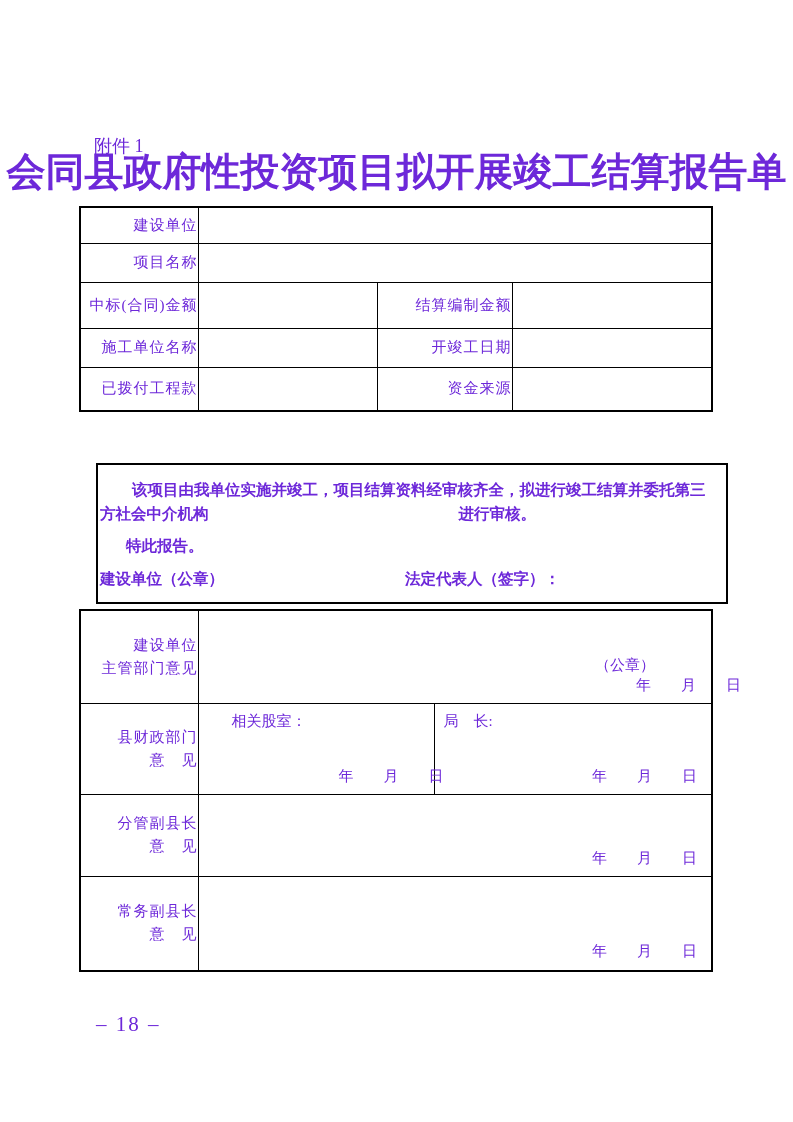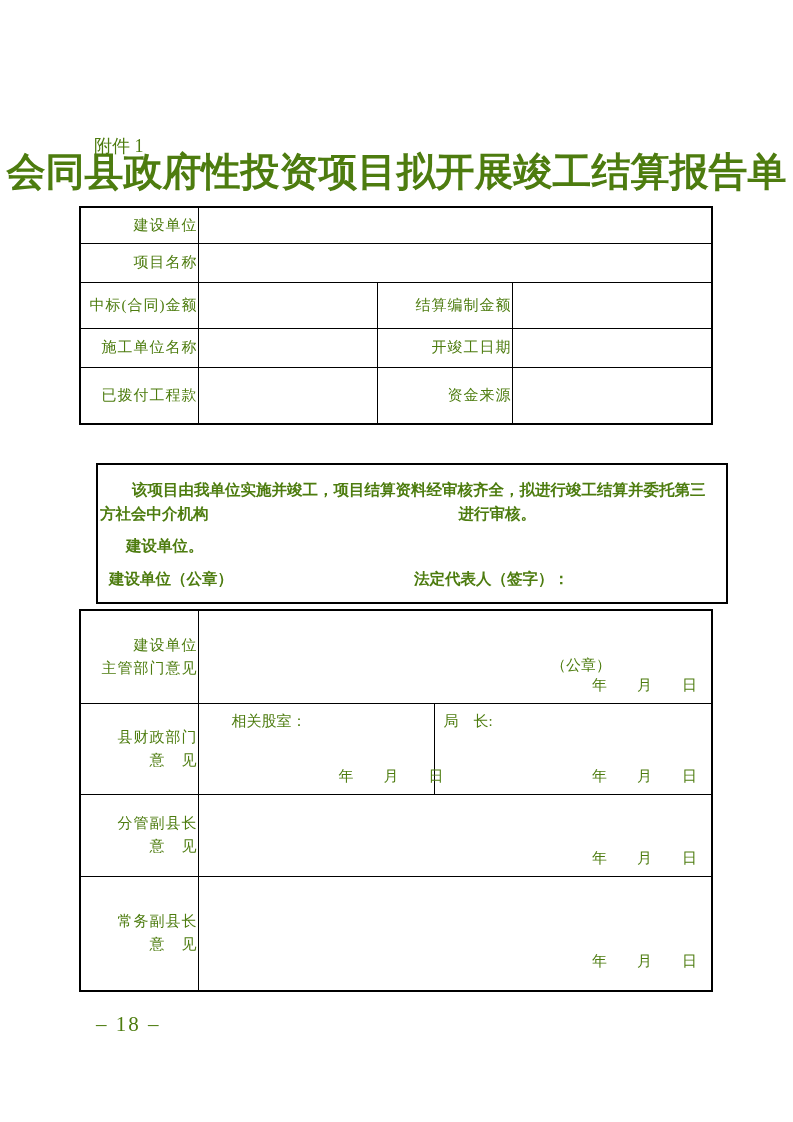--- a/index.html
+++ b/index.html
@@ -2,21 +2,21 @@
 <html><head>
 <meta charset="utf-8">
 <style>
   html,body{margin:0;padding:0;background:#e8e8e8;}
   .page{
     position:relative;
     width:793px;height:1122px;
     margin:0 auto;
     background:#ffffff;
     font-family:"Liberation Serif","DejaVu Serif",serif;
-    color:#4d7c0f;
+    color:#6d28d9;
     overflow:hidden;
   }
   .attachment{
     position:absolute;left:94px;top:134px;
     font-size:18px;
   }
   .doc-title{
     position:absolute;left:0;right:0;top:145px;
     text-align:center;
     font-size:39px;font-weight:bold;
@@ -51,21 +51,21 @@
     border:2px solid #000;
     box-sizing:border-box;
     padding:13px 2px 0 2px;
     font-weight:bold;
     font-size:15.5px;
   }
   .stmt-line{line-height:24px;white-space:nowrap;}
   .stmt-line1{text-indent:32px;}
   .agency-blank{display:inline-block;width:250px;}
   .report-line{margin-top:8px;text-indent:26px;line-height:24px;}
-  .sig-row{position:relative;margin-top:9px;line-height:24px;margin-left:9px;}
+  .sig-row{position:relative;margin-top:9px;line-height:24px;}
   .sign-label{position:absolute;left:305px;top:0;}
   .page-number{
     position:absolute;left:96px;top:1012px;
     font-size:21px;letter-spacing:2px;
   }
 </style>
 </head>
 <body>
 
 <div class="page">
@@ -95,55 +95,55 @@
       <td></td>
       <td class="label-cell">结算编制金额</td>
       <td></td>
     </tr>
     <tr style="height:39px">
       <td class="label-cell">施工单位名称</td>
       <td></td>
       <td class="label-cell">开竣工日期</td>
       <td></td>
     </tr>
-    <tr style="height:57px">
+    <tr style="height:44px">
       <td class="label-cell">已拨付工程款</td>
       <td></td>
       <td class="label-cell">资金来源</td>
       <td></td>
     </tr>
   </tbody>
     </table>
 
   <div class="statement">
     <div class="stmt-line stmt-line1">该项目由我单位实施并竣工，项目结算资料经审核齐全，拟进行竣工结算并委托第三</div>
     <div class="stmt-line">
       <span>方社会中介机构</span><span class="agency-blank"></span><span>进行审核。</span>
     </div>
-    <div class="report-line">建设单位。</div>
+    <div class="report-line">特此报告。</div>
     <div class="sig-row">
       <span>建设单位（公章）</span>
       <span class="sign-label">法定代表人（签字）：</span>
     </div>
   </div>
 
   <table class="grid" id="opinion-table">
     <colgroup>
         <col style="width:118px">
         <col style="width:236px">
         <col style="width:278px">
       </colgroup>
     <tbody>
         <tr style="height:93px">
       <td class="label-cell">
         <div class="lbl-line">建设单位</div>
         <div class="lbl-line">主管部门意见</div>
       </td>
       <td colspan="2">
-        <div class="cellfill" style="height:90px;">
+        <div class="cellfill" style="height:90px;padding-left:44px;">
           <span class="seal-note">（公章）</span>
           <span class="date-note">年　　月　　日</span>
         </div>
       </td>
     </tr>
     <tr style="height:91px">
       <td class="label-cell">
         <div class="lbl-line">县财政部门</div>
         <div class="lbl-line">意　见</div>
       </td>
@@ -164,21 +164,21 @@
       <td class="label-cell">
         <div class="lbl-line">分管副县长</div>
         <div class="lbl-line">意　见</div>
       </td>
       <td colspan="2">
         <div class="cellfill" style="height:79px;">
           <span class="date-note">年　　月　　日</span>
         </div>
       </td>
     </tr>
-    <tr style="height:115px">
+    <tr style="height:95px">
       <td class="label-cell">
         <div class="lbl-line">常务副县长</div>
         <div class="lbl-line">意　见</div>
       </td>
       <td colspan="2">
         <div class="cellfill" style="height:90px;">
           <span class="date-note">年　　月　　日</span>
         </div>
       </td>
     </tr>

